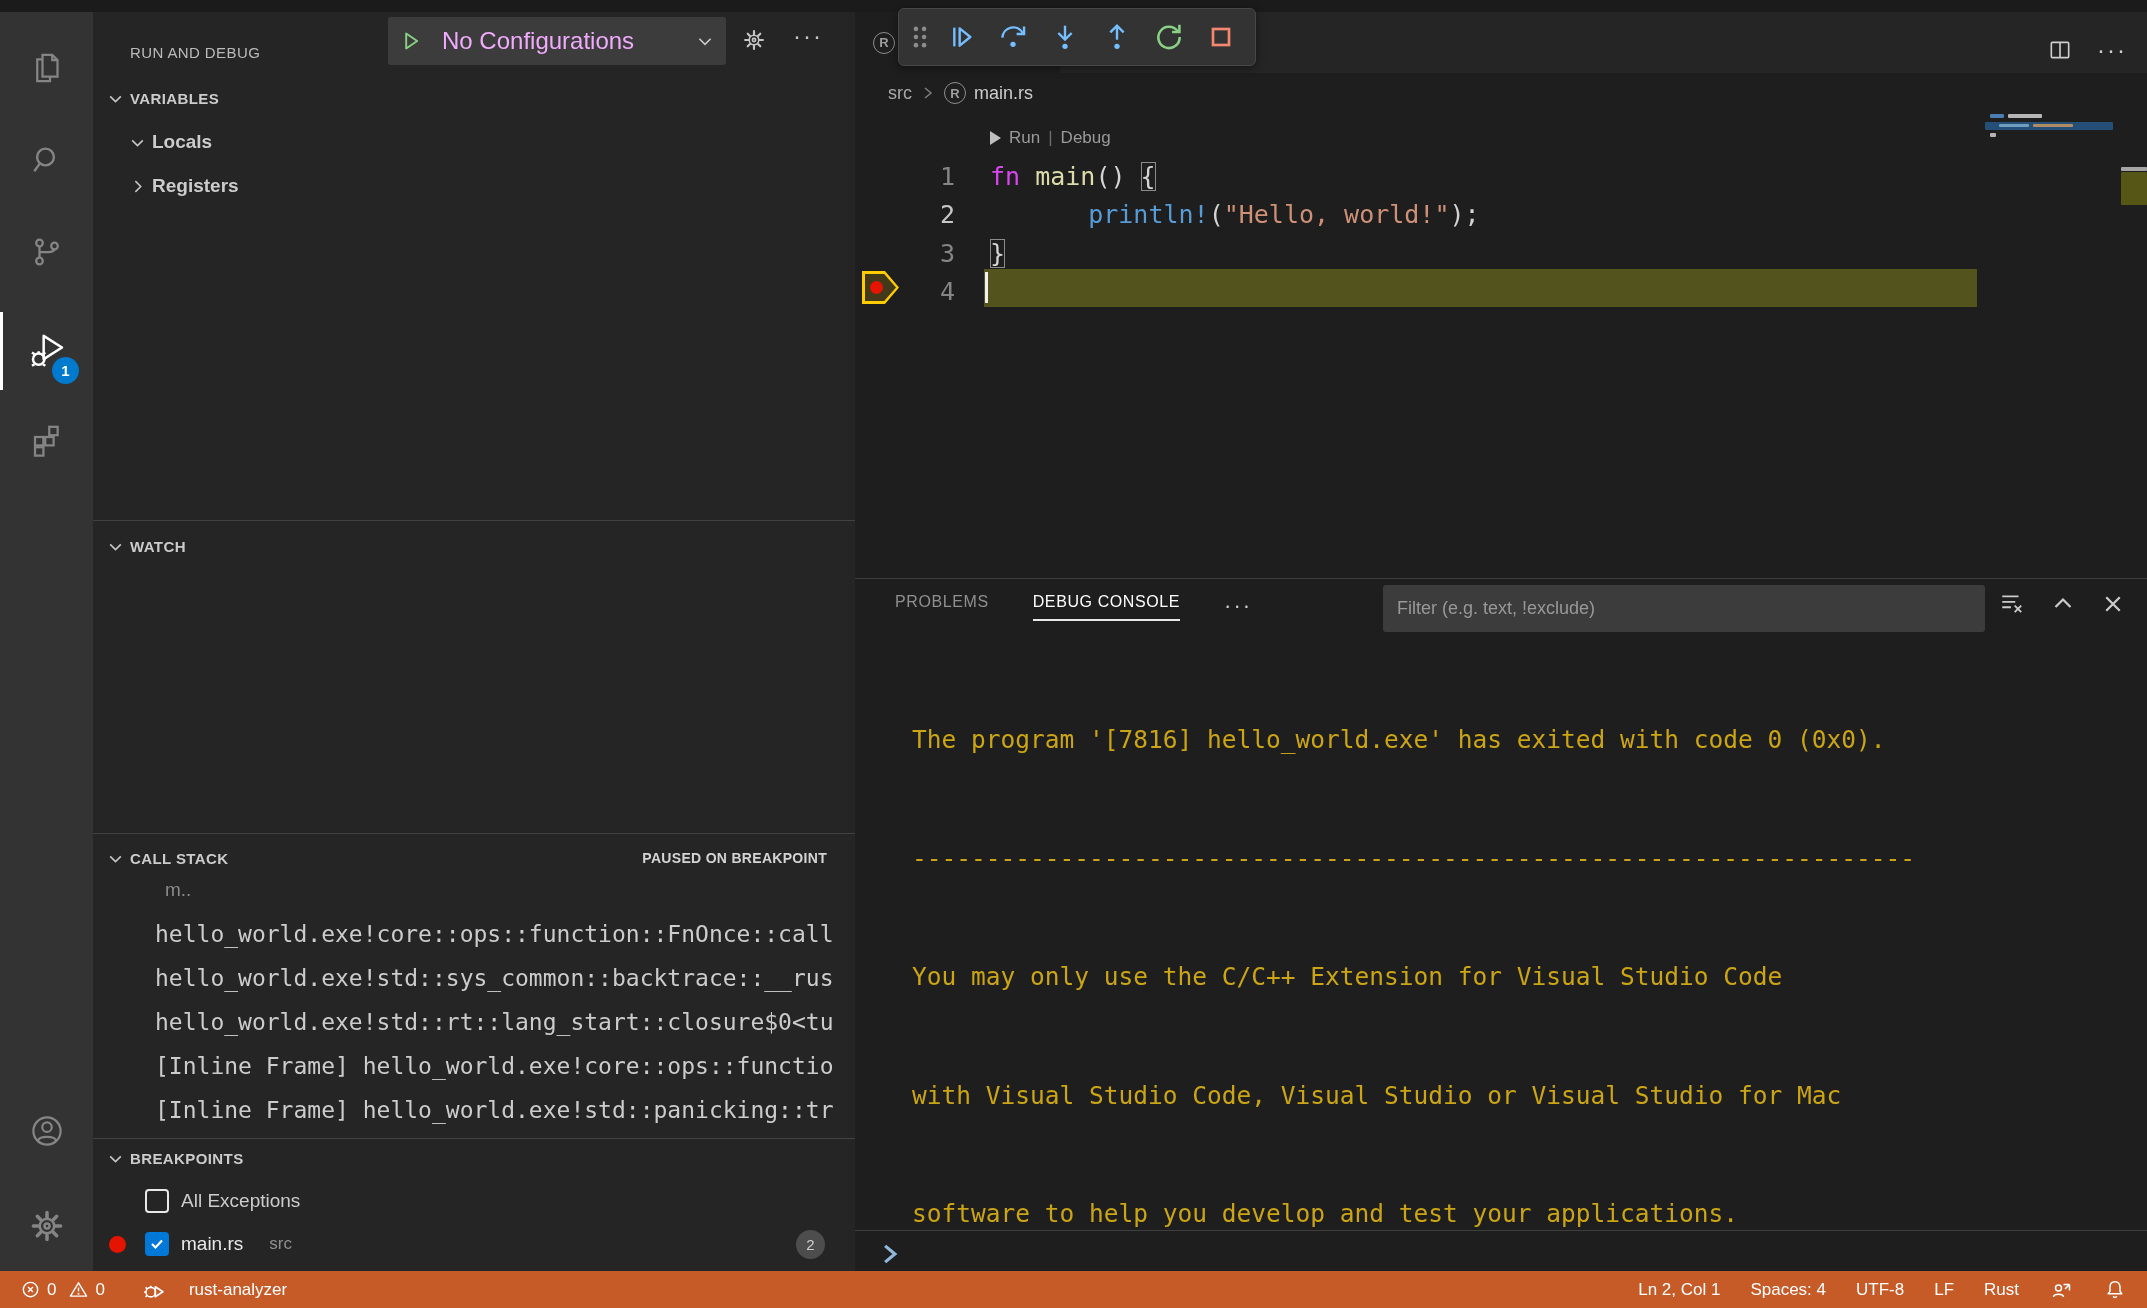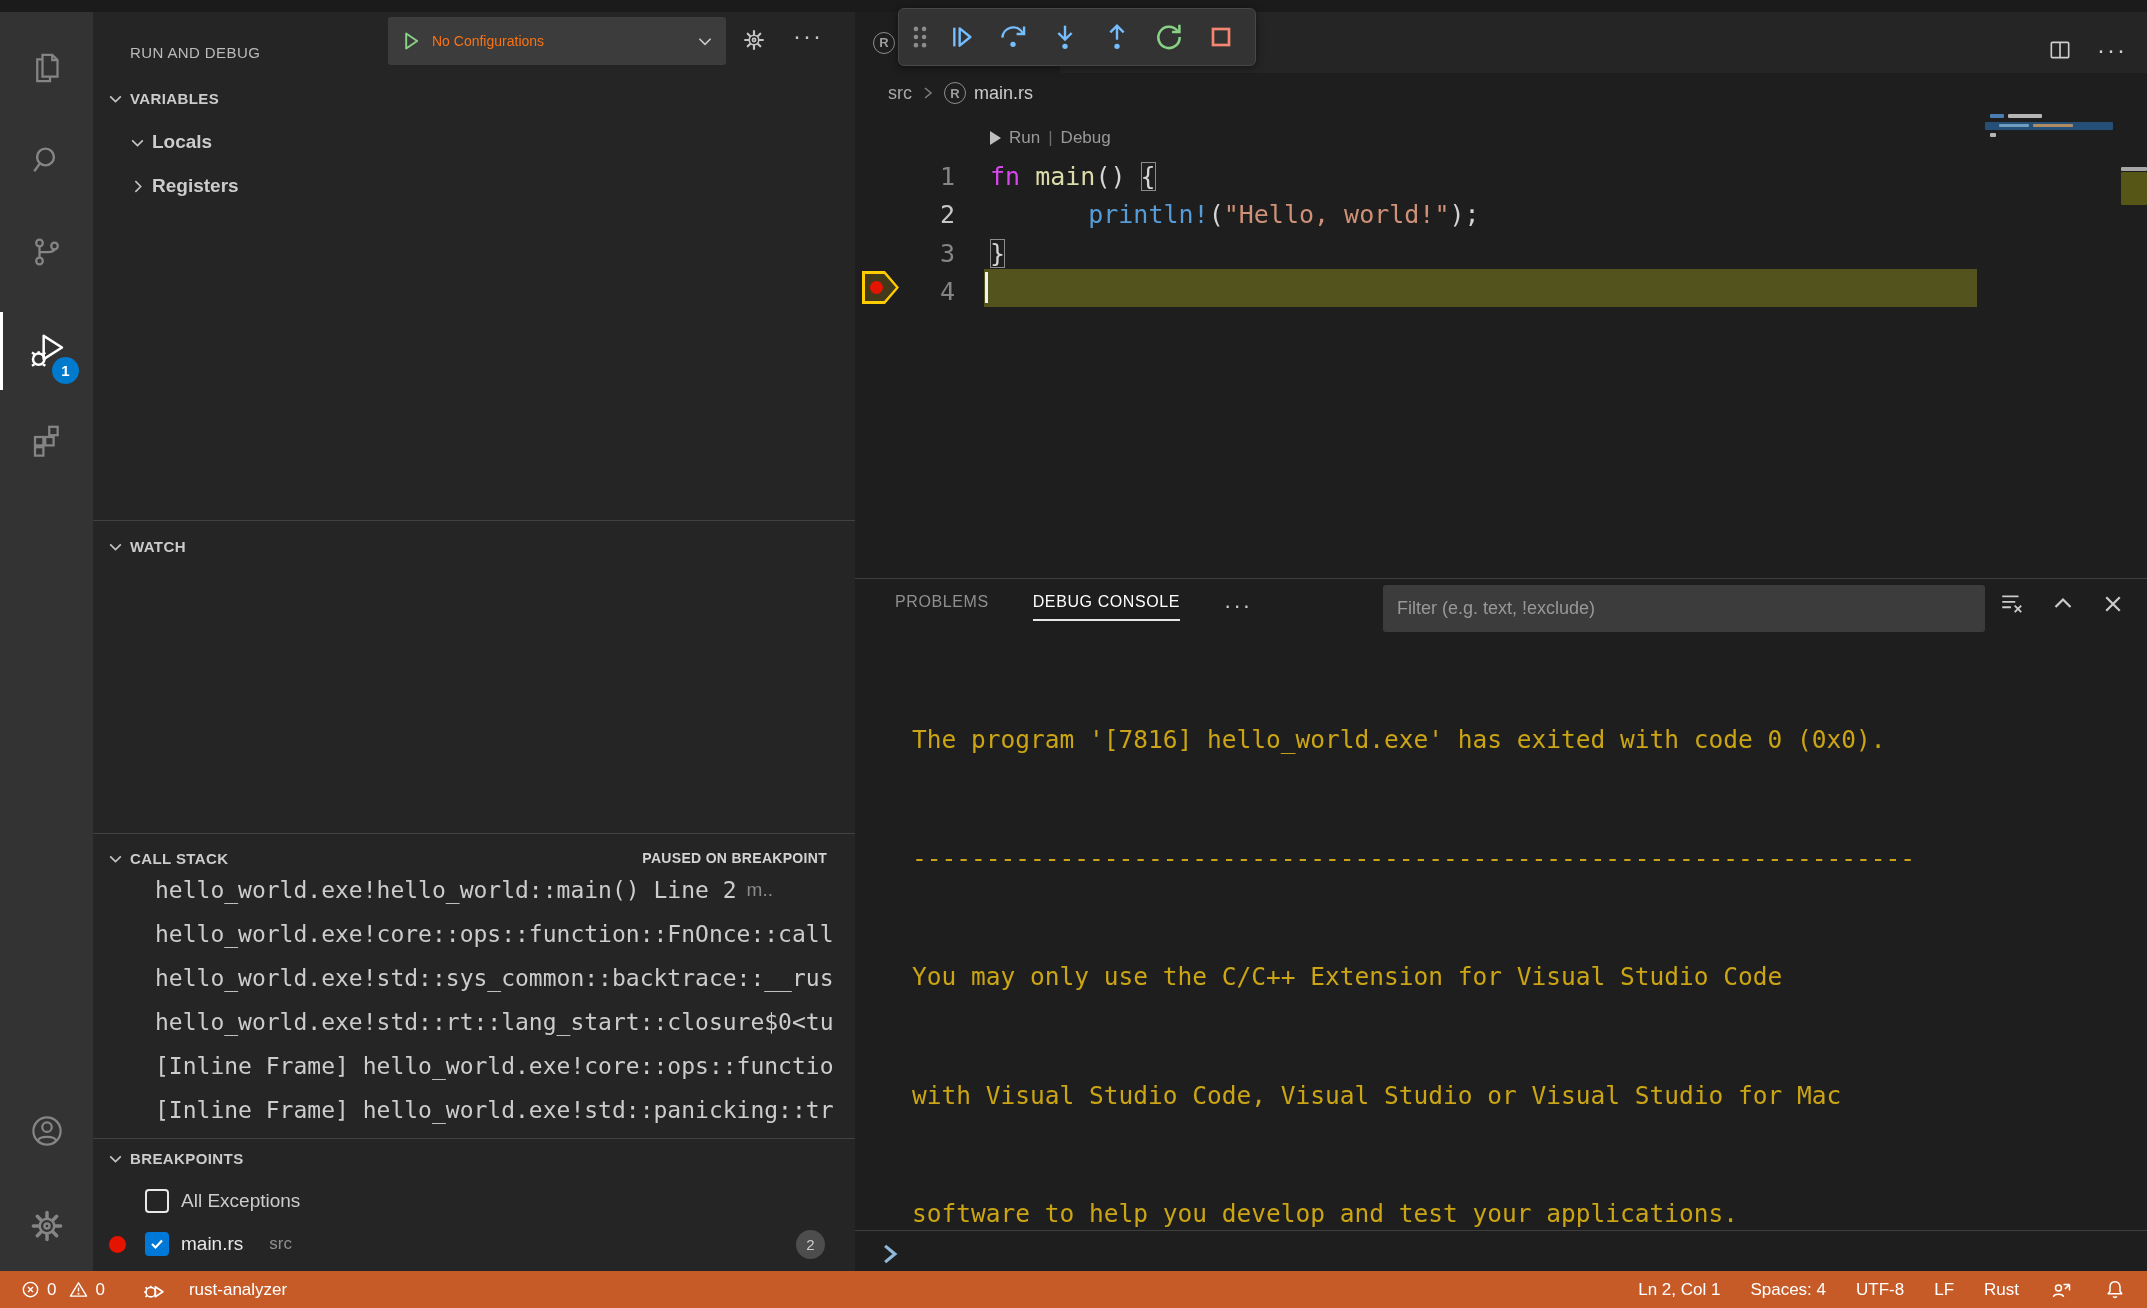--- a/index.html
+++ b/index.html
@@ -19,21 +19,21 @@
   .activitybar { left:0; top:12px; width:93px; height:1259px; background:#333333; }
   .ab-item { position:absolute; left:0; width:93px; height:72px; display:flex; align-items:center; justify-content:center; color:#858585; }
   .ab-item.active { color:#ffffff; }
   .ab-active-border { position:absolute; left:0; top:300px; width:3px; height:78px; background:#ffffff; }
   .ab-badge { position:absolute; right:14px; bottom:2px; min-width:27px; height:27px; border-radius:50%; background:#007ACC; color:#fff; font-size:15px; font-weight:bold; display:flex; align-items:center; justify-content:center; }
 
   
   .sidebar { left:93px; top:12px; width:762px; height:1259px; background:#252526; color:#cccccc; overflow:hidden; }
   .sb-title { position:absolute; left:37px; top:18px; height:44px; display:flex; align-items:center; font-size:15px; letter-spacing:.4px; color:#bbbbbb; }
   .config-dd { position:absolute; left:295px; top:5px; width:338px; height:48px; background:#3c3c3c; border-radius:3px; display:flex; align-items:center; padding:0 12px; }
-  .config-dd .lbl { color:#f97316; font-size:14px; margin-left:10px; flex:1; }
+  .config-dd .lbl { color:#f0abfc; font-size:24px; margin-left:20px; flex:1; }
   .sb-gear { position:absolute; left:648px; top:15px; }
   .sb-more { position:absolute; left:700px; top:10px; font-size:24px; color:#c5c5c5; letter-spacing:2px; }
 
   .section-header { position:absolute; left:0; width:762px; height:36px; display:flex; align-items:center; font-weight:700; font-size:15px; letter-spacing:.4px; color:#cccccc; }
   .section-header .chev { margin:0 6px 0 14px; color:#c5c5c5; }
   .divider { position:absolute; left:0; width:762px; height:1px; background:#414141; }
   .tree-row { position:absolute; left:0; width:762px; height:40px; display:flex; align-items:center; font-size:19px; font-weight:600; color:#cccccc; }
   .tree-row .chev { margin:0 6px 0 36px; color:#c5c5c5; }
 
   .paused-badge { position:absolute; right:28px; top:0; height:36px; display:flex; align-items:center; font-size:14px; font-weight:700; color:#d4d4d4; letter-spacing:.3px; }
@@ -230,21 +230,20 @@
     <div class="section-header" style="top:828px">
       <span class="chev icon">
         <svg width="17" height="17" viewBox="0 0 16 16" fill="none" stroke="currentColor" stroke-width="1.5">
             <polyline points="3,6 8,11 13,6"></polyline>
           </svg>
       </span>
       <span>CALL STACK</span>
       <span class="paused-badge">PAUSED ON BREAKPOINT</span>
     </div>
     <div class="frame-row mono" style="top:856px">
-      <span>hello_world.exe!hello_world::main() Line 2</span>
       <span class="frame-suffix">m..</span>
     </div>
     <div class="frame-row mono" style="top:900px"><span>hello_world.exe!core::ops::function::FnOnce::call</span></div>
     <div class="frame-row mono" style="top:944px"><span>hello_world.exe!std::sys_common::backtrace::__rus</span></div>
     <div class="frame-row mono" style="top:988px"><span>hello_world.exe!std::rt::lang_start::closure$0&lt;tu</span></div>
     <div class="frame-row mono" style="top:1032px"><span>[Inline Frame] hello_world.exe!core::ops::functio</span></div>
     <div class="frame-row mono" style="top:1076px"><span>[Inline Frame] hello_world.exe!std::panicking::tr</span></div>
 
     <div class="divider" style="top:1126px"></div>
 

